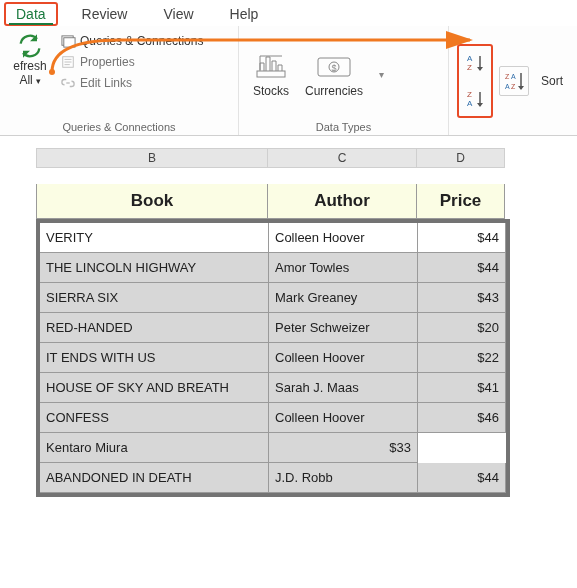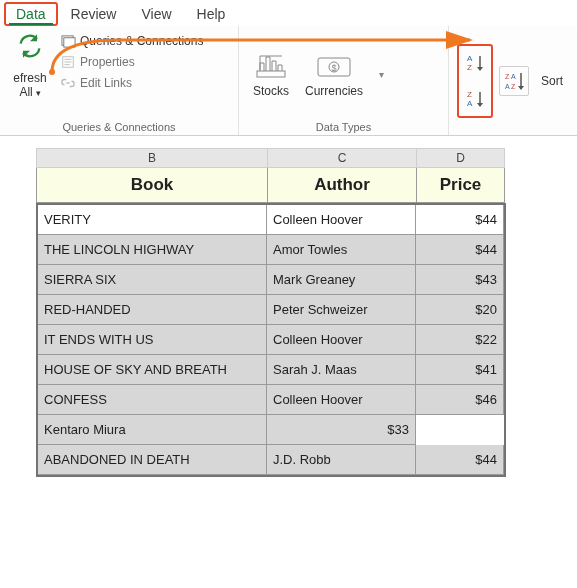--- a/index.html
+++ b/index.html
@@ -1,30 +1,30 @@
 <!DOCTYPE html>
 <html><head>
 <meta charset="utf-8">
 <style>
   * { box-sizing: border-box; margin: 0; padding: 0; }
   body { font-family: 'Segoe UI', Tahoma, sans-serif; font-size: 13px; background: #fff; width: 577px; height: 588px; overflow: hidden; position: relative; }
 
-  .ribbon-tabs { display: flex; gap: 1px; padding: 2px 4px 0 4px; }
+  .ribbon-tabs { display: flex; gap: 12px; padding: 2px 4px 0 4px; }
   .ribbon-tab { padding: 4px 12px; font-size: 14px; color: #444; cursor: pointer; }
   .ribbon-tab.active { color: #1a7a3e; border: 2px solid #e84a27; border-radius: 3px; padding: 2px 10px; position: relative; }
   .ribbon-tab.active::after { content:""; position:absolute; left:3px; right:3px; bottom:-1px; height:2px; background:#1a7a3e; }
 
   .ribbon-body { display: flex; border-bottom: 1px solid #d0d0d0; background: #fdfdfd; height: 110px; }
   .ribbon-group { padding: 4px 8px 2px 8px; display: flex; flex-direction: column; justify-content: space-between; }
   .ribbon-group + .ribbon-group { border-left: 1px solid #e3e3e3; }
   .group-content { display: flex; gap: 6px; flex: 1; align-items: flex-start; }
   .group-label { text-align: center; font-size: 11px; color: #666; padding-top: 2px; }
 
   .refresh-btn { display: flex; flex-direction: column; align-items: center; width: 44px; padding-top: 2px; }
-  .refresh-label { font-size: 12px; color: #333; line-height: 1.15; text-align: center; margin-top: 12px; }
+  .refresh-label { font-size: 12px; color: #333; line-height: 1.15; text-align: center; margin-top: 0; }
 
   .qc-stack { display: flex; flex-direction: column; gap: 3px; padding-top: 2px; }
   .qc-item { display: flex; align-items: center; gap: 4px; font-size: 12px; color: #333; padding: 1px 2px; }
   .qc-item.disabled { color: #737373; }
   .qc-ico { width: 16px; height: 16px; display: inline-flex; align-items: center; justify-content: center; }
 
   .dt-stack { display: flex; gap: 16px; align-items: center; padding: 4px 6px; }
   .dt-item { display: flex; flex-direction: column; align-items: center; gap: 3px; font-size: 12px; color: #333; }
 
   .sort-group .group-content { align-items: center; gap: 6px; }
@@ -32,25 +32,25 @@
   .sort-btn { display:flex; align-items:center; justify-content:center; width:26px; height:28px; }
   .sort-big { display:flex; flex-direction:row; align-items:center; gap:12px; font-size:12px; color:#333; }
   .sort-big .sb-box { width:30px; height:30px; display:flex; align-items:center; justify-content:center; border:1px solid #cfcfcf; border-radius:2px; }
 
   
   .sheet-wrap { padding: 12px 0 0 36px; }
   .col-headers { display: grid; grid-template-columns: 232px 149px 88px; }
   .col-headers div { background: #e6e6e6; border: 1px solid #cfcfcf; border-left: none; text-align: center; font-size: 12px; color: #444; padding: 2px 0; }
   .col-headers div:first-child { border-left: 1px solid #cfcfcf; }
 
-  .header-row { display: grid; grid-template-columns: 232px 149px 88px; }
+  .header-row { display: grid; grid-template-columns: 232px 149px 88px; margin-top: 16px; }
   .header-row div { background: #fbfde4; border: 1px solid #9a9a9a; border-top: none; border-left: none; font-weight: 700; font-size: 17px; color: #222; text-align: center; padding: 7px 4px; }
   .header-row div:first-child { border-left: 1px solid #9a9a9a; }
 
-  .data-frame { border: 2px solid #737373; display: inline-block; }
+  .data-frame { border: 4px solid #737373; display: inline-block; }
   .data-row { display: grid; grid-template-columns: 229px 149px 88px; }
   .data-row .cell { background: #d7d7d7; border-right: 1px solid #9a9a9a; border-bottom: 1px solid #9a9a9a; padding: 7px 6px; font-size: 13px; color: #222; }
   .data-row .cell.price { text-align: right; }
   .data-row.first .cell { background: #ffffff; }
 
   
   .arrow-svg { position: absolute; left: 0; top: 0; pointer-events: none; z-index: 50; }
 </style>
 </head>
 <body>

